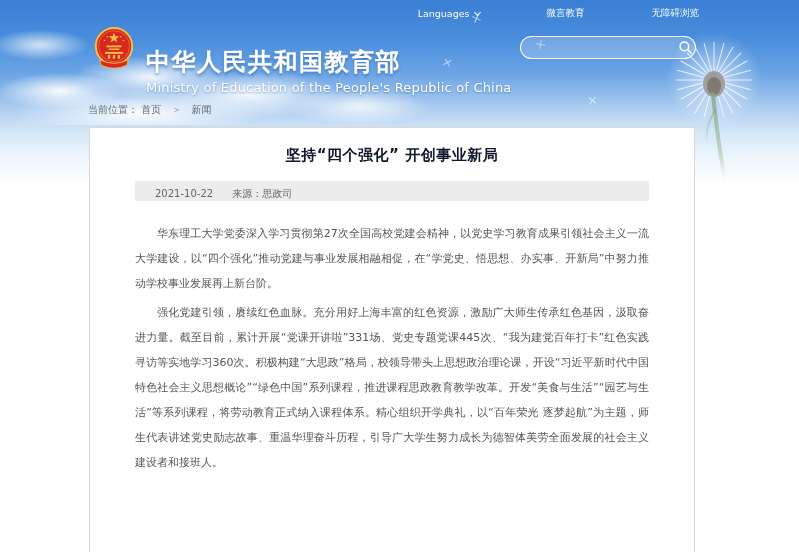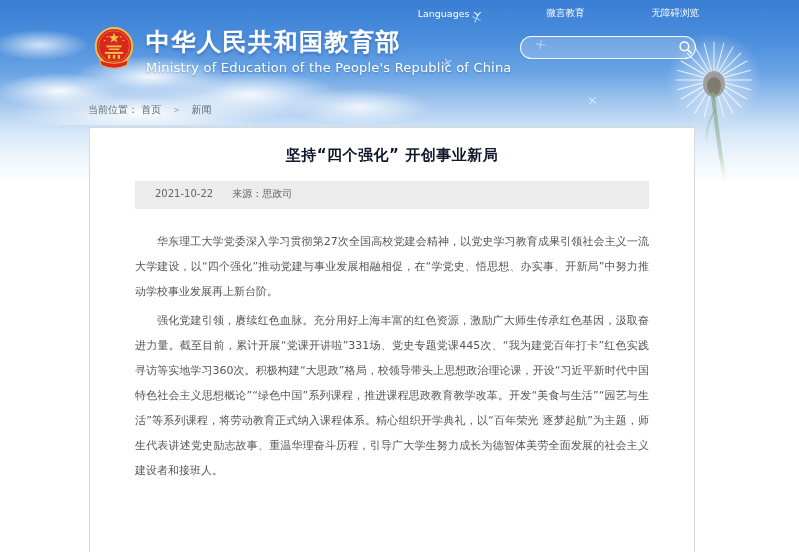--- a/index.html
+++ b/index.html
@@ -48,21 +48,21 @@
   .topbar a { color:#ffffff; text-decoration:none; display:inline-flex; align-items:center; cursor:pointer;margin-left:45px; }
   .chev {
     display:inline-block; width:5px; height:5px; margin-left:5px; margin-bottom:2px;
     border-right:1.4px solid #fff; border-bottom:1.4px solid #fff;
     transform:rotate(45deg);
   }
 
   
   .brand { position:absolute; left:91px; top:25px; display:flex; align-items:flex-start; text-decoration:none; cursor:pointer; }
   .emblem { width:46px; height:47px; display:block; }
-  .brand-text { margin-left:9px; padding-top:2px; }
+  .brand-text { margin-left:9px; padding-top:2px;margin-top:20px; }
   .brand-zh {
     font-size:24px; font-weight:bold; color:#ffffff; letter-spacing:1.5px;
     text-shadow:0 2px 3px rgba(25,75,145,.5), 0 0 1px rgba(255,255,255,.6);
     white-space:nowrap; line-height:30px;
   }
   .brand-en {
     font-size:13px; font-weight:normal; color:#ffffff; letter-spacing:.2px;
     text-shadow:0 1px 2px rgba(25,75,145,.45); margin-top:3px; white-space:nowrap;
   }
 
@@ -88,21 +88,21 @@
   .content-box {
     position:absolute; left:89px; top:127px; width:606px; height:425px;
     background:#ffffff;
     border:1px solid #d8d8d8; border-bottom:none;
   }
   .article-title {
     margin:18px 45px 0; text-align:center;
     font-size:15px; font-weight:bold; color:#0f172a; letter-spacing:.5px;
   }
   .meta-bar {
-    margin:16px 45px 0; height:28px; line-height:26px;
+    margin:16px 45px 0; height:20px; line-height:26px;
     background:#ececec; padding-left:20px;
     font-size:10px; color:#666666;
   }
   .meta-bar .src { margin-left:16px; }
   .article-body {
     margin:20px 45px 0;
     font-size:11px; color:#555555; line-height:25px; text-align:justify;
   }
   .article-body p { text-indent:2em; margin-bottom:4px; }
 </style>

